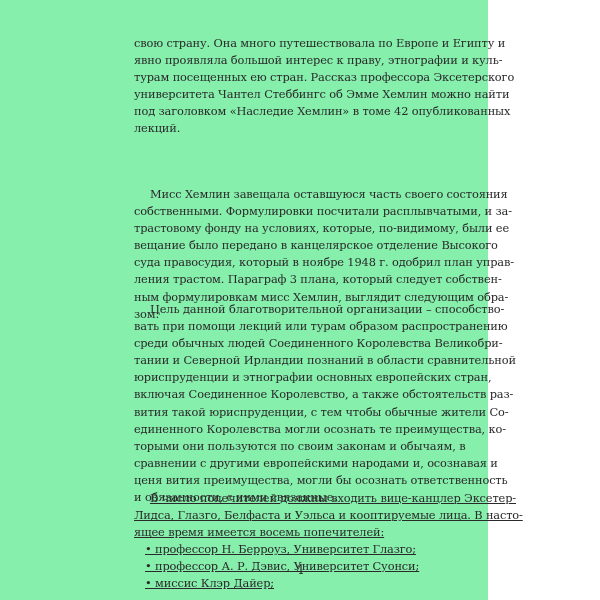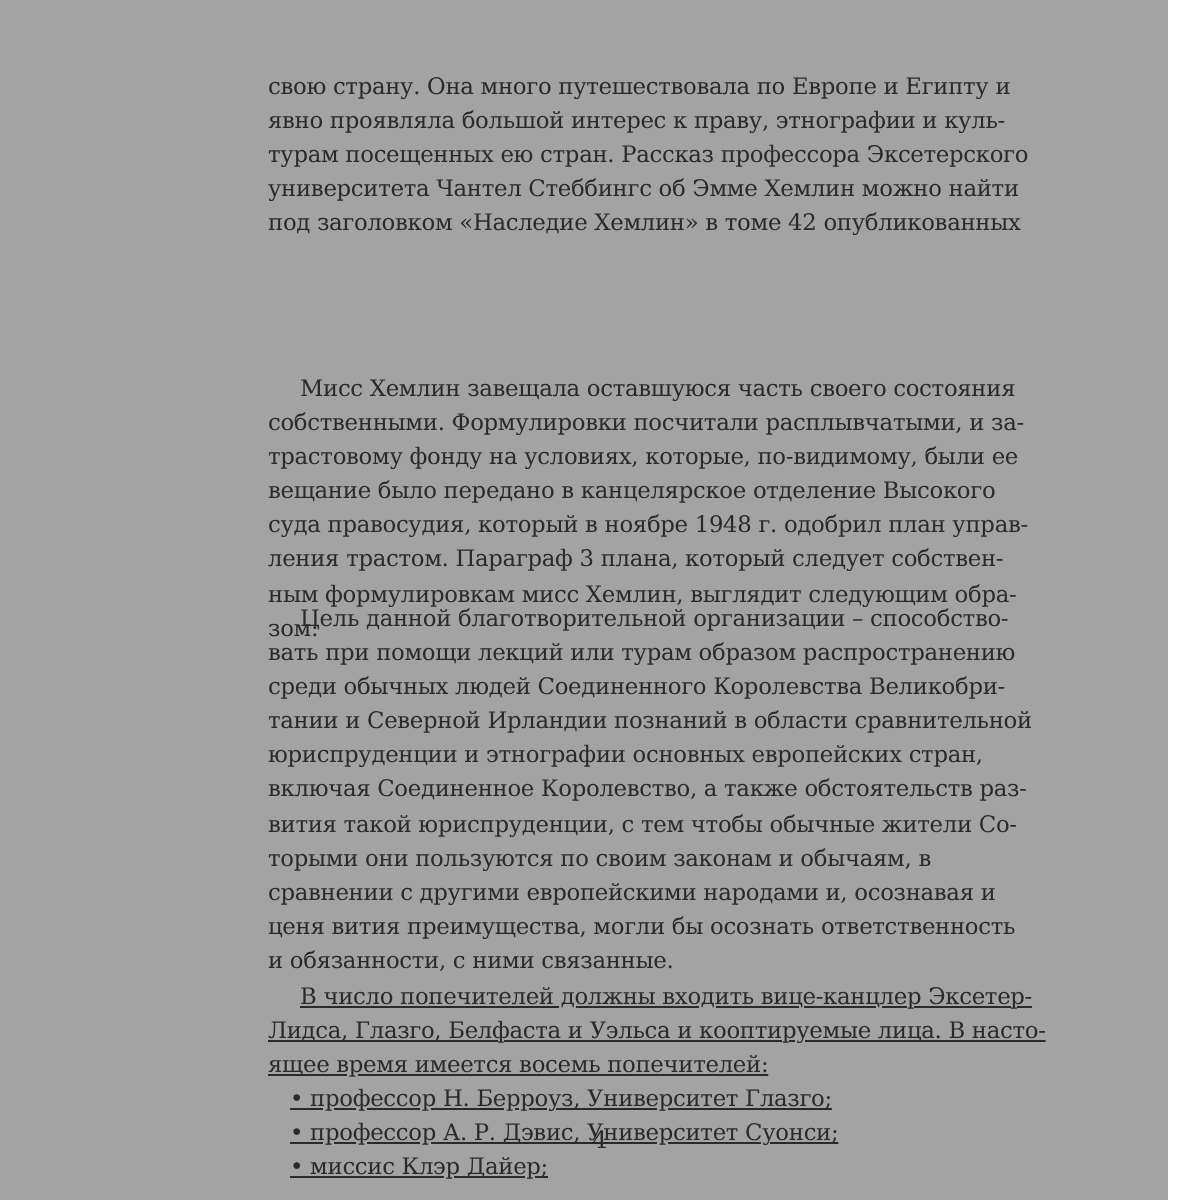--- a/index.html
+++ b/index.html
@@ -1,18 +1,18 @@
 <!DOCTYPE html>
 <html><head>
 <meta charset="utf-8">
 <style>
   html, body { margin: 0; padding: 0; background: #ffffff; }
   body { width: 600px; height: 600px; position: relative; overflow: hidden; }
   .page {
-    position: absolute; left: 0; top: 0; width: 584px; height: 600px; background: #a3a3a3;
+    position: absolute; left: 0; top: 0; width: 488px; height: 600px; background: #86efac;
   }
   .text {
     position: absolute; left: 134px; width: 330px;
     font-family: "DejaVu Serif", serif;
     font-size: 11.4px; line-height: 17.1px; color: #2a2a2a;
     text-align: justify; letter-spacing: -0.15px;
   }
   .line { display: block; white-space: nowrap; text-align-last: justify; text-align: justify; }
   .line.last { text-align-last: left; }
   .indent { text-indent: 16px; margin-top: 48px; }
@@ -27,20 +27,21 @@
 <body>
 
 <div class="page">
 
   <div class="text" style="top:35px;">
     <span class="line">свою страну. Она много путешествовала по Европе и Египту и</span>
     <span class="line">явно проявляла большой интерес к праву, этнографии и куль-</span>
     <span class="line">турам посещенных ею стран. Рассказ профессора Эксетерского</span>
     <span class="line">университета Чантел Стеббингс об Эмме Хемлин можно найти</span>
     <span class="line">под заголовком «Наследие Хемлин» в томе 42 опубликованных</span>
+    <span class="line last">лекций.</span>
   </div>
 
   <div class="text" style="top:138px;">
     <span class="line indent">Мисс Хемлин завещала оставшуюся часть своего состояния</span>
     <span class="line">собственными. Формулировки посчитали расплывчатыми, и за-</span>
     <span class="line">трастовому фонду на условиях, которые, по-видимому, были ее</span>
     <span class="line">вещание было передано в канцелярское отделение Высокого</span>
     <span class="line">суда правосудия, который в ноябре 1948 г. одобрил план управ-</span>
     <span class="line">ления трастом. Параграф 3 плана, который следует собствен-</span>
     <span class="line">ным формулировкам мисс Хемлин, выглядит следующим обра-</span>
@@ -48,20 +49,21 @@
   </div>
 
   <div class="text quote" style="top:253px;">
     <span class="line indent">Цель данной благотворительной организации – способство-</span>
     <span class="line">вать при помощи лекций или турам образом распространению</span>
     <span class="line">среди обычных людей Соединенного Королевства Великобри-</span>
     <span class="line">тании и Северной Ирландии познаний в области сравнительной</span>
     <span class="line">юриспруденции и этнографии основных европейских стран,</span>
     <span class="line">включая Соединенное Королевство, а также обстоятельств раз-</span>
     <span class="line">вития такой юриспруденции, с тем чтобы обычные жители Со-</span>
+    <span class="line">единенного Королевства могли осознать те преимущества, ко-</span>
     <span class="line">торыми они пользуются по своим законам и обычаям, в</span>
     <span class="line">сравнении с другими европейскими народами и, осознавая и</span>
     <span class="line">ценя вития преимущества, могли бы осознать ответственность</span>
     <span class="line last">и обязанности, с ними связанные.</span>
   </div>
 
   <div class="text" style="top:442px;text-decoration:underline;">
     <span class="line indent">В число попечителей должны входить вице-канцлер Эксетер-</span>
     <span class="line">Лидса, Глазго, Белфаста и Уэльса и кооптируемые лица. В насто-</span>
     <span class="line last">ящее время имеется восемь попечителей:</span>

